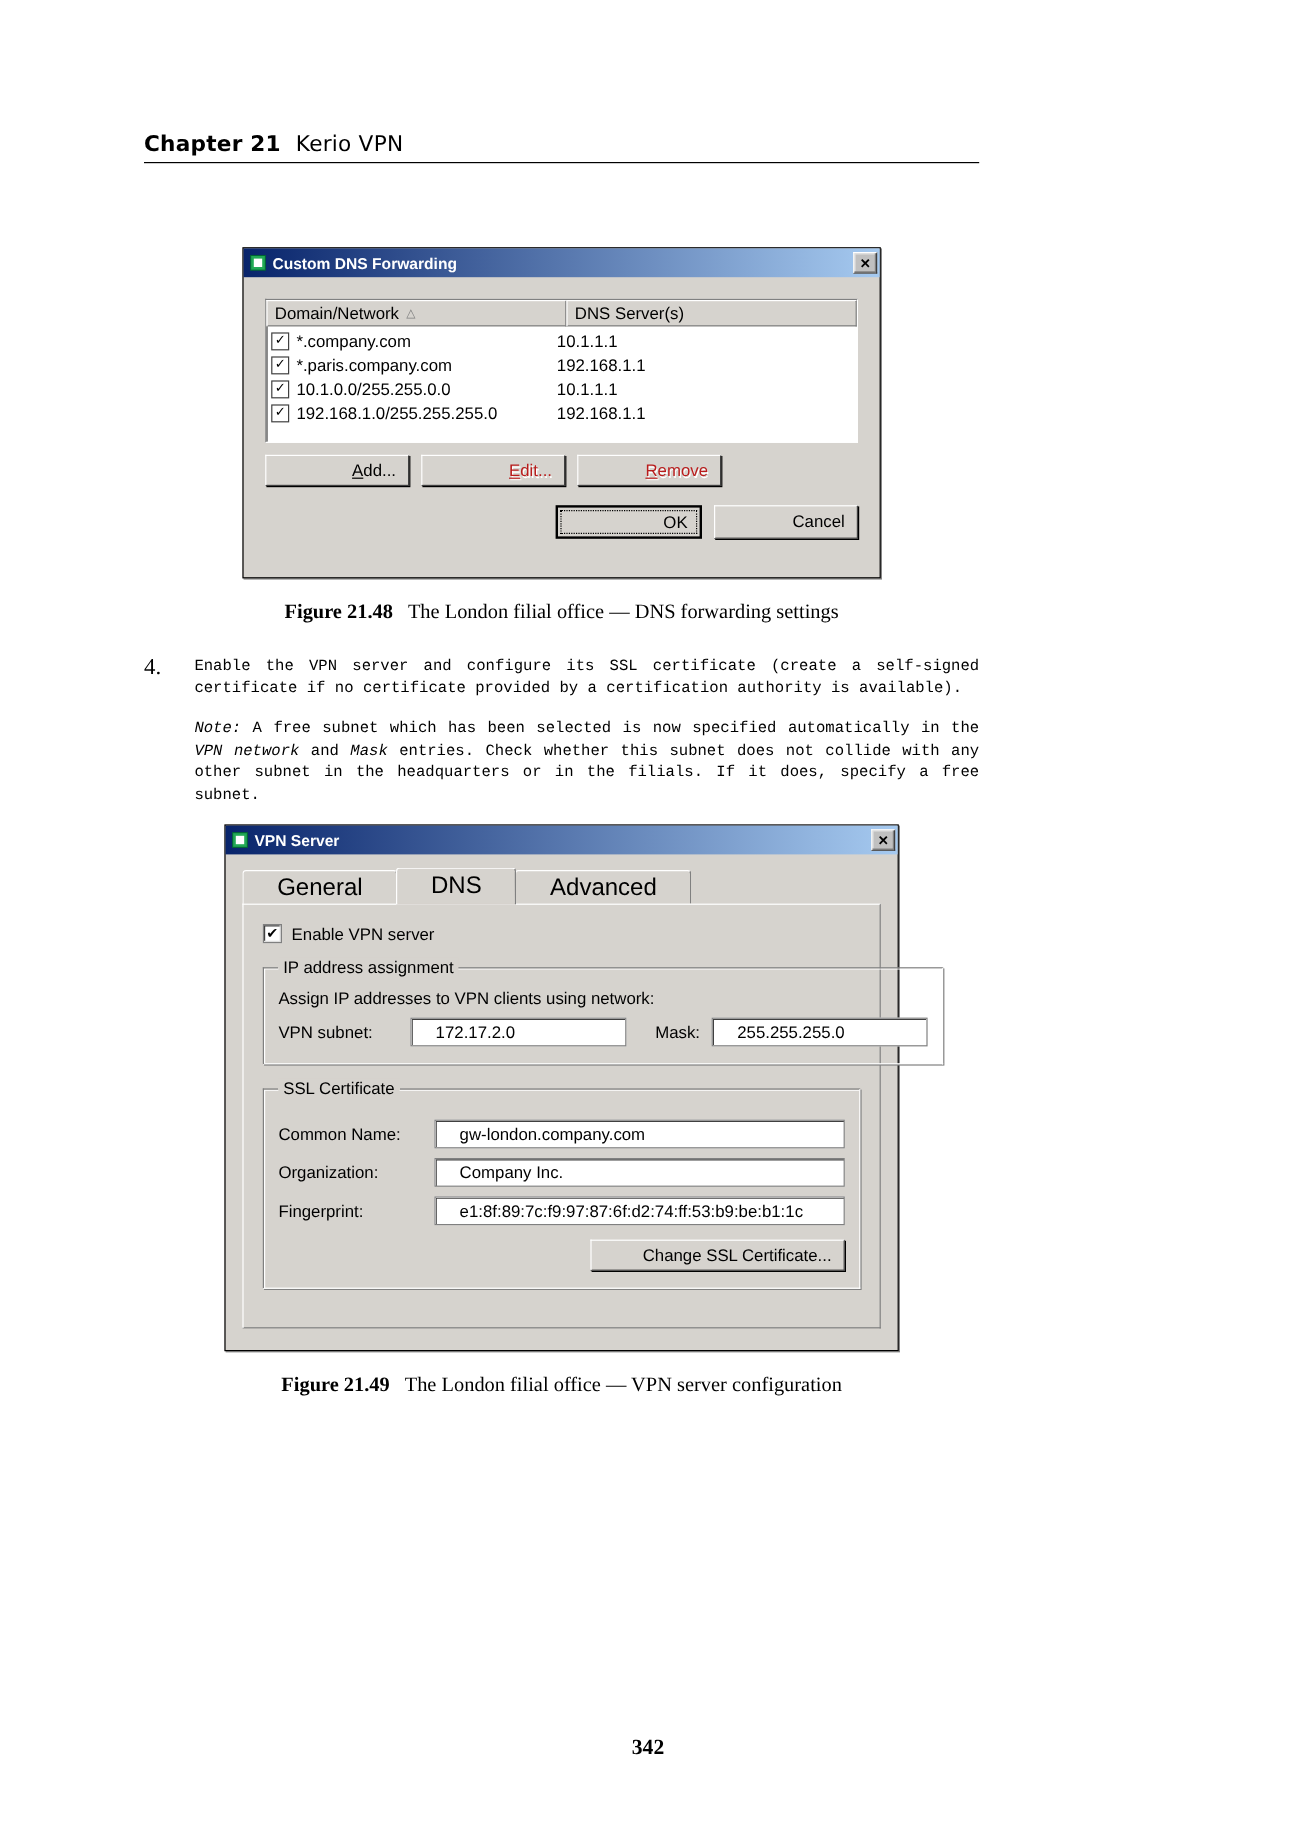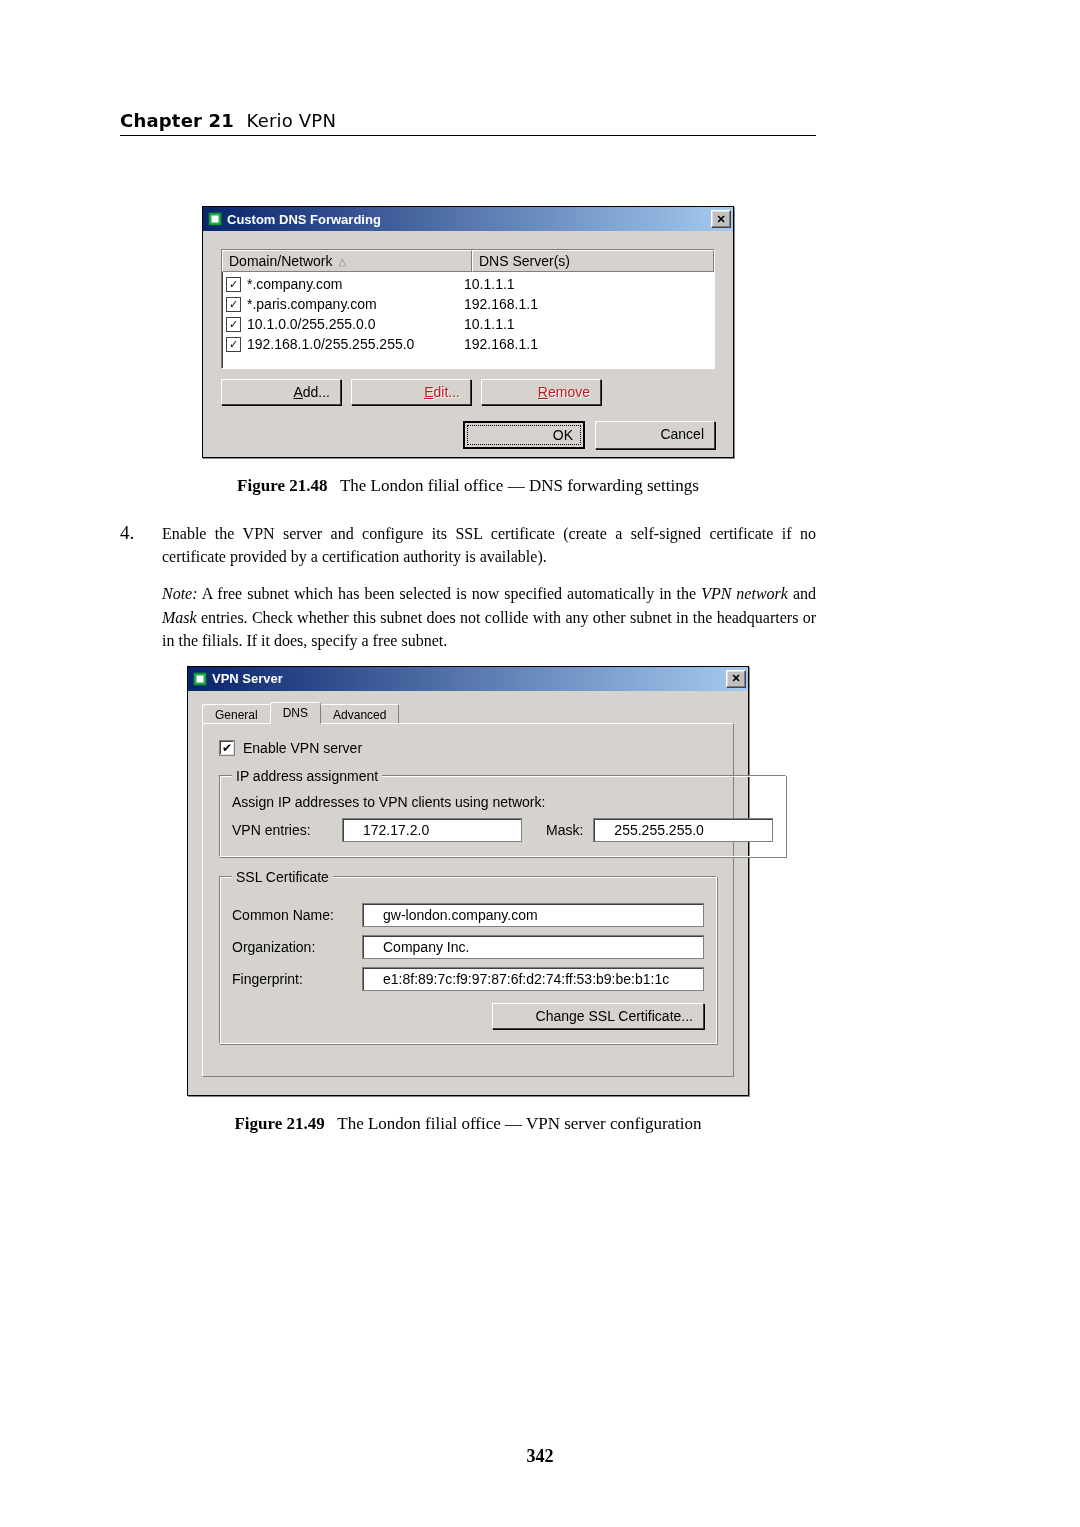--- a/index.html
+++ b/index.html
@@ -59,21 +59,21 @@
   .win-close {
     width: 18px; height: 16px;
     background: #c0c0c0;
     border: 1px solid #fff;
     border-right-color:#404040; border-bottom-color:#404040;
     color:#000; font-weight:bold; font-size:11px;
     display:flex; align-items:center; justify-content:center;
     box-shadow: inset -1px -1px 0 #808080, inset 1px 1px 0 #dfdfdf;
   }
   .dlg1-body {
-    padding: 18px 18px 8px 18px;
+    padding: 18px 18px 32px 18px;
   }
   .listbox {
     border-top: 1px solid #808080;
     border-left: 1px solid #808080;
     border-right: 1px solid #fff;
     border-bottom: 1px solid #fff;
     background: #fff;
     box-shadow: inset 1px 1px 0 #404040;
   }
   .listhead {
@@ -123,22 +123,22 @@
 
   .figcap {
     text-align:center;
     font-family: "Times New Roman", serif;
     font-size: 17px;
     margin: 18px 0 26px 0;
   }
   .figcap b { font-weight:bold; }
 
   .para {
-    font-family: Liberation Serif, serif;
-    font-size: 16px;
+    font-family: Liberation Mono, monospace;
+    font-size: 13px;
     line-height: 1.45;
     text-align: justify;
   }
   .list-item {
     display:flex;
     gap: 16px;
     margin-bottom: 14px;
   }
   .list-item .num {
     width: 26px;
@@ -159,28 +159,28 @@
     background: #d6d3ce;
     color: #000;
   }
   .dlg2-body { padding: 10px 14px 18px 14px; }
   .tabs {
     display:flex;
     position:relative;
     top:1px;
   }
   .tab {
-    padding: 3px 12px;
+    padding: 3px 28px;
     background:#d6d3ce;
     border:1px solid #fff;
     border-right-color:#808080;
     border-bottom: none;
     border-top-left-radius: 3px; border-top-right-radius: 3px;
     margin-right: -1px;
-    font-size:12px;
+    font-size:20px;
     position:relative;
   }
   .tab.inactive {
     border-top-color:#fff;
     background:#d6d3ce;
     top:2px;
     border-bottom:1px solid #fff;
     z-index:1;
   }
   .tab.active {
@@ -353,21 +353,21 @@
         </div>
         <div class="tabpanel">
           <div class="chkline">
             <span class="chk2">✔</span>
             <span>Enable VPN server</span>
           </div>
           <fieldset class="groupbox">
             <legend>IP address assignment</legend>
             <div>Assign IP addresses to VPN clients using network:</div>
             <div class="formrow">
-              <span class="lbl">VPN entries:</span>
+              <span class="lbl">VPN subnet:</span>
               <span class="textbox w150">172.17.2.0</span>
               <span style="margin-left:14px;">Mask:</span>
               <span class="textbox w150">255.255.255.0</span>
             </div>
           </fieldset>
           <fieldset class="groupbox">
             <legend>SSL Certificate</legend>
             <div class="formrow2">
               <span class="lbl">Common Name:</span>
               <span class="textbox wflex">gw-london.company.com</span>

